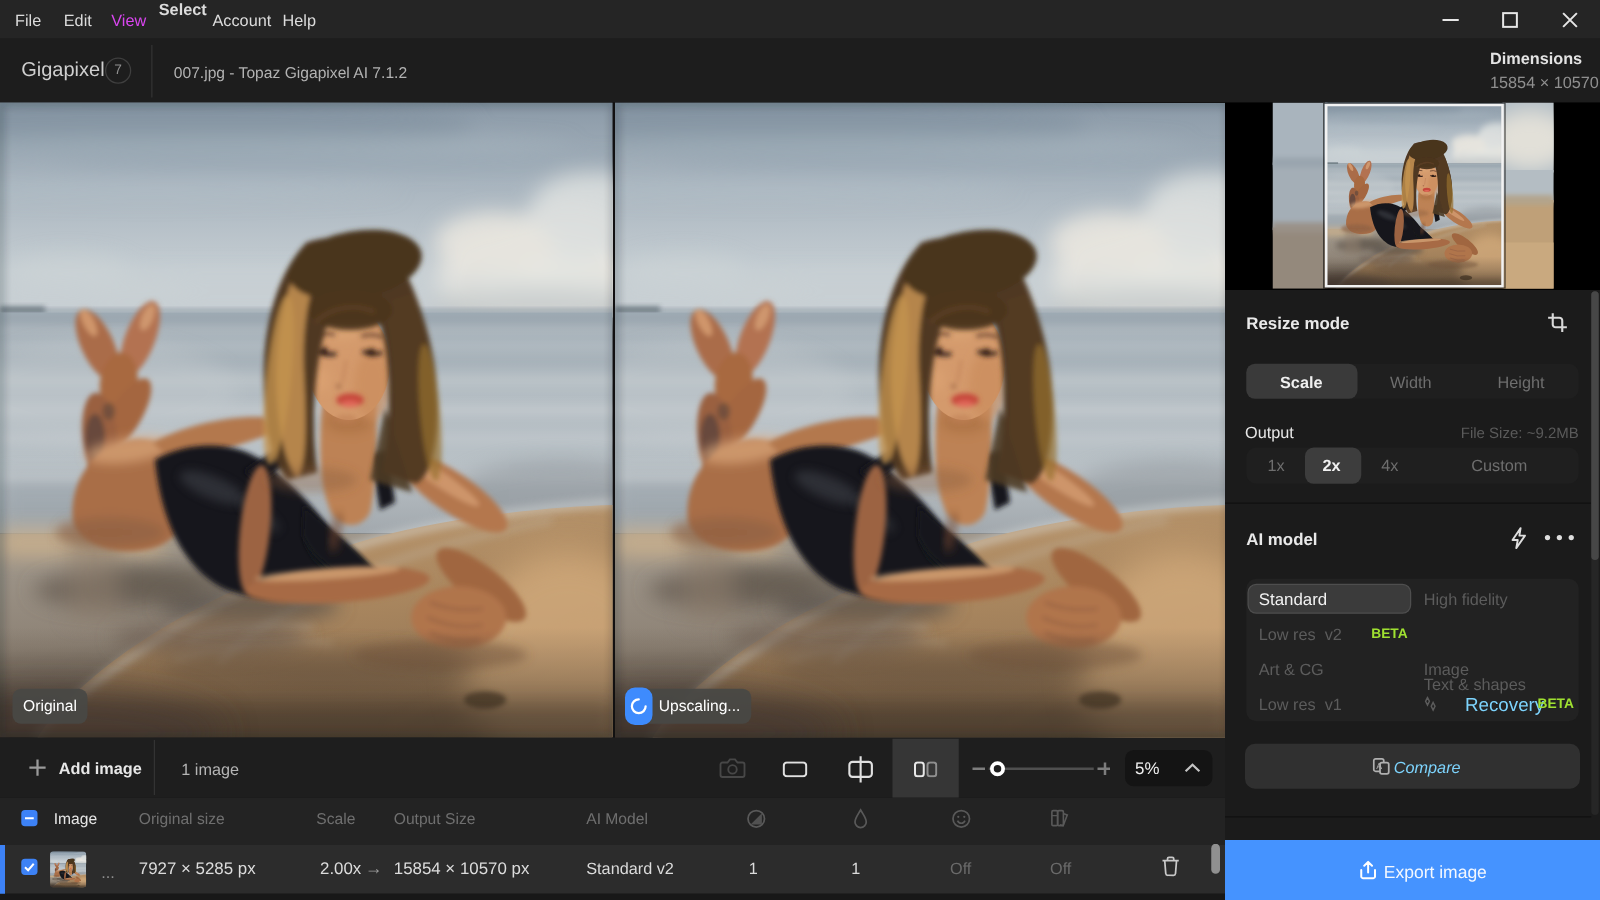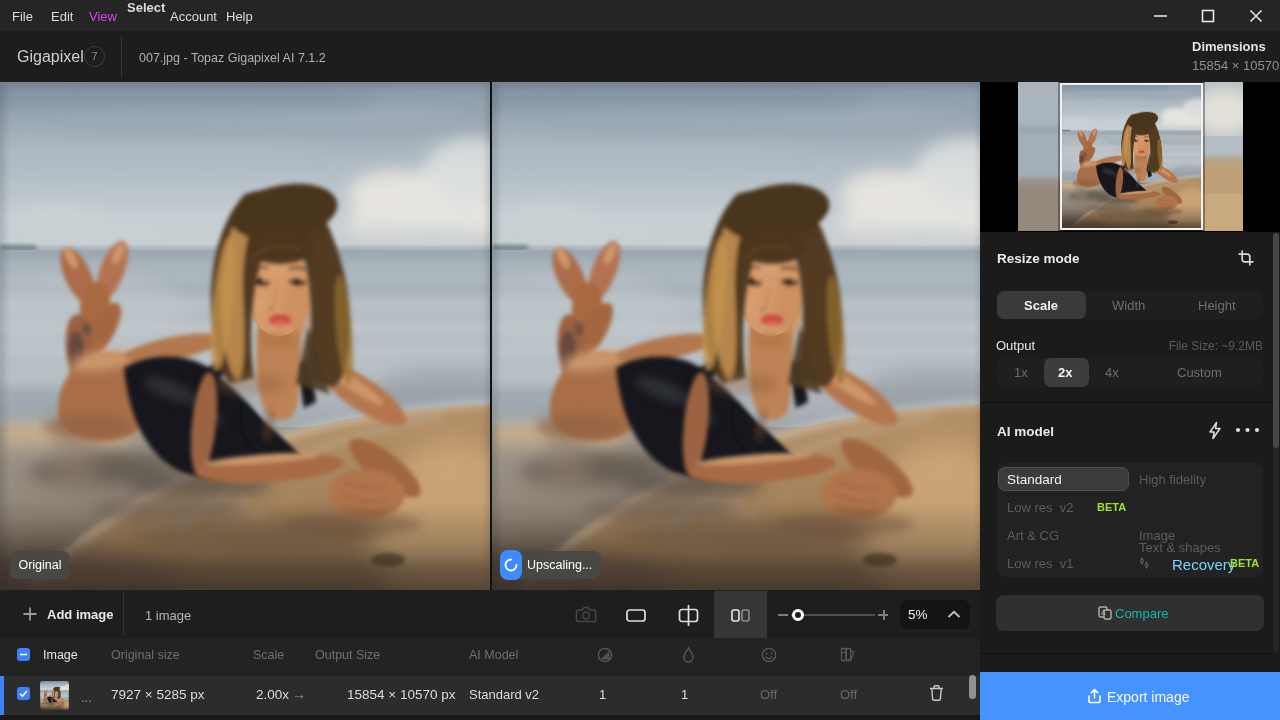--- a/index.html
+++ b/index.html
@@ -276,21 +276,21 @@
  <path d="M4,1 L5.5,4 L4,7 L2.5,4 Z M8.5,5 L10,8 L8.5,11 L7,8 Z" fill="none" stroke="#5c5c5c" stroke-width="1.2"></path>
 </svg>
 <div class="txt" style="left:1155px;top:556px;font-size:15px;color:#7dd3fc;margin-left:17px;">Recovery</div>
 <div class="txt" style="left:1230px;top:557px;font-size:11px;font-weight:bold;color:#9fe031;">BETA</div>
 <div class="abs" style="left:996px;top:595px;width:268px;height:36px;background:#303030;border-radius:8px;"></div>
 <svg class="abs" style="left:1098px;top:606px;" width="14" height="14" viewBox="0 0 14 14">
  <rect x="1" y="1" width="8" height="10" rx="1.5" fill="none" stroke="#b0b0b0" stroke-width="1.4"></rect>
  <rect x="6" y="4" width="7" height="9" rx="1.5" fill="#303030" stroke="#b0b0b0" stroke-width="1.4"></rect>
  <text x="3" y="9" font-size="7" fill="#b0b0b0" font-family="Liberation Sans">A</text>
 </svg>
-<div class="txt" style="left:1115px;top:606px;font-size:13px;color:#14b8a6;">Compare</div>
+<div class="txt" style="left:1115px;top:606px;font-size:13px;color:#7dd3fc;font-style:italic;">Compare</div>
 <div class="abs" style="left:980px;top:653px;width:293px;height:1px;background:#101010;"></div>
 <div class="abs" style="left:1273px;top:233px;width:6px;height:419px;background:#262626;border-radius:3px;"></div>
 <div class="abs" style="left:1273px;top:233px;width:6px;height:215px;background:#474747;border-radius:3px;"></div>
 <div class="abs" style="left:980px;top:672px;width:300px;height:48px;background:#4593ff;"></div>
 <svg class="abs" style="left:1087px;top:688px;" width="15" height="16" viewBox="0 0 15 16">
  <path d="M7.5,10 L7.5,1.8 M4.4,4.6 L7.5,1.5 L10.6,4.6" fill="none" stroke="#fff" stroke-width="1.6" stroke-linecap="round" stroke-linejoin="round"></path>
  <path d="M2,8 L2,13.2 A1.3,1.3 0 0 0 3.3,14.5 L11.7,14.5 A1.3,1.3 0 0 0 13,13.2 L13,8" fill="none" stroke="#fff" stroke-width="1.6" stroke-linecap="round"></path>
 </svg>
 <div class="txt" style="left:1107px;top:689px;font-size:14px;color:#f4f8ff;">Export image</div>
 <div class="abs" style="left:0;top:590px;width:980px;height:48px;background:#1e1e1e;"></div>
@@ -364,21 +364,21 @@
   </svg>
 <div class="abs" style="left:40px;top:681px;width:29px;height:29px;border-radius:3px;overflow:hidden;">
  <svg width="29" height="29" viewBox="0 0 492 508" preserveAspectRatio="none">
       <use href="#scene"></use>
     </svg>
 </div>
 <div class="txt" style="left:81px;top:690px;font-size:13px;color:#8f8f8f;">...</div>
 <div class="txt" style="left:111px;top:687px;font-size:13.5px;color:#dcdcdc;">7927 × 5285 px</div>
 <div class="txt" style="left:256px;top:687px;font-size:13.5px;color:#dcdcdc;">2.00x</div>
 <div class="txt" style="left:292px;top:686px;font-size:14px;color:#9a9a9a;">→</div>
-<div class="txt" style="left:315px;top:687px;font-size:13.5px;color:#dcdcdc;margin-left:32px;">15854 × 10570 px</div>
+<div class="txt" style="left:315px;top:687px;font-size:13.5px;color:#dcdcdc;">15854 × 10570 px</div>
 <div class="txt" style="left:469px;top:687px;font-size:13px;color:#dcdcdc;">Standard v2</div>
 <div class="txt" style="left:599px;top:687px;font-size:13px;color:#dcdcdc;">1</div>
 <div class="txt" style="left:681px;top:687px;font-size:13px;color:#dcdcdc;">1</div>
 <div class="txt" style="left:760px;top:687px;font-size:13px;color:#6a6a6a;">Off</div>
 <div class="txt" style="left:840px;top:687px;font-size:13px;color:#6a6a6a;">Off</div>
 <svg class="abs" style="left:928px;top:684px;" width="17" height="18" viewBox="0 0 17 18">
  <path d="M2,4.5 L15,4.5 M6,4.5 L6,3 A1.2,1.2 0 0 1 7.2,1.8 L9.8,1.8 A1.2,1.2 0 0 1 11,3 L11,4.5 M3.8,4.8 L4.6,14.8 A1.6,1.6 0 0 0 6.2,16.2 L10.8,16.2 A1.6,1.6 0 0 0 12.4,14.8 L13.2,4.8" fill="none" stroke="#c9c9c9" stroke-width="1.4"></path>
 </svg>
 <div class="abs" style="left:969px;top:675px;width:7px;height:24px;background:#909090;border-radius:4px;"></div>
 

